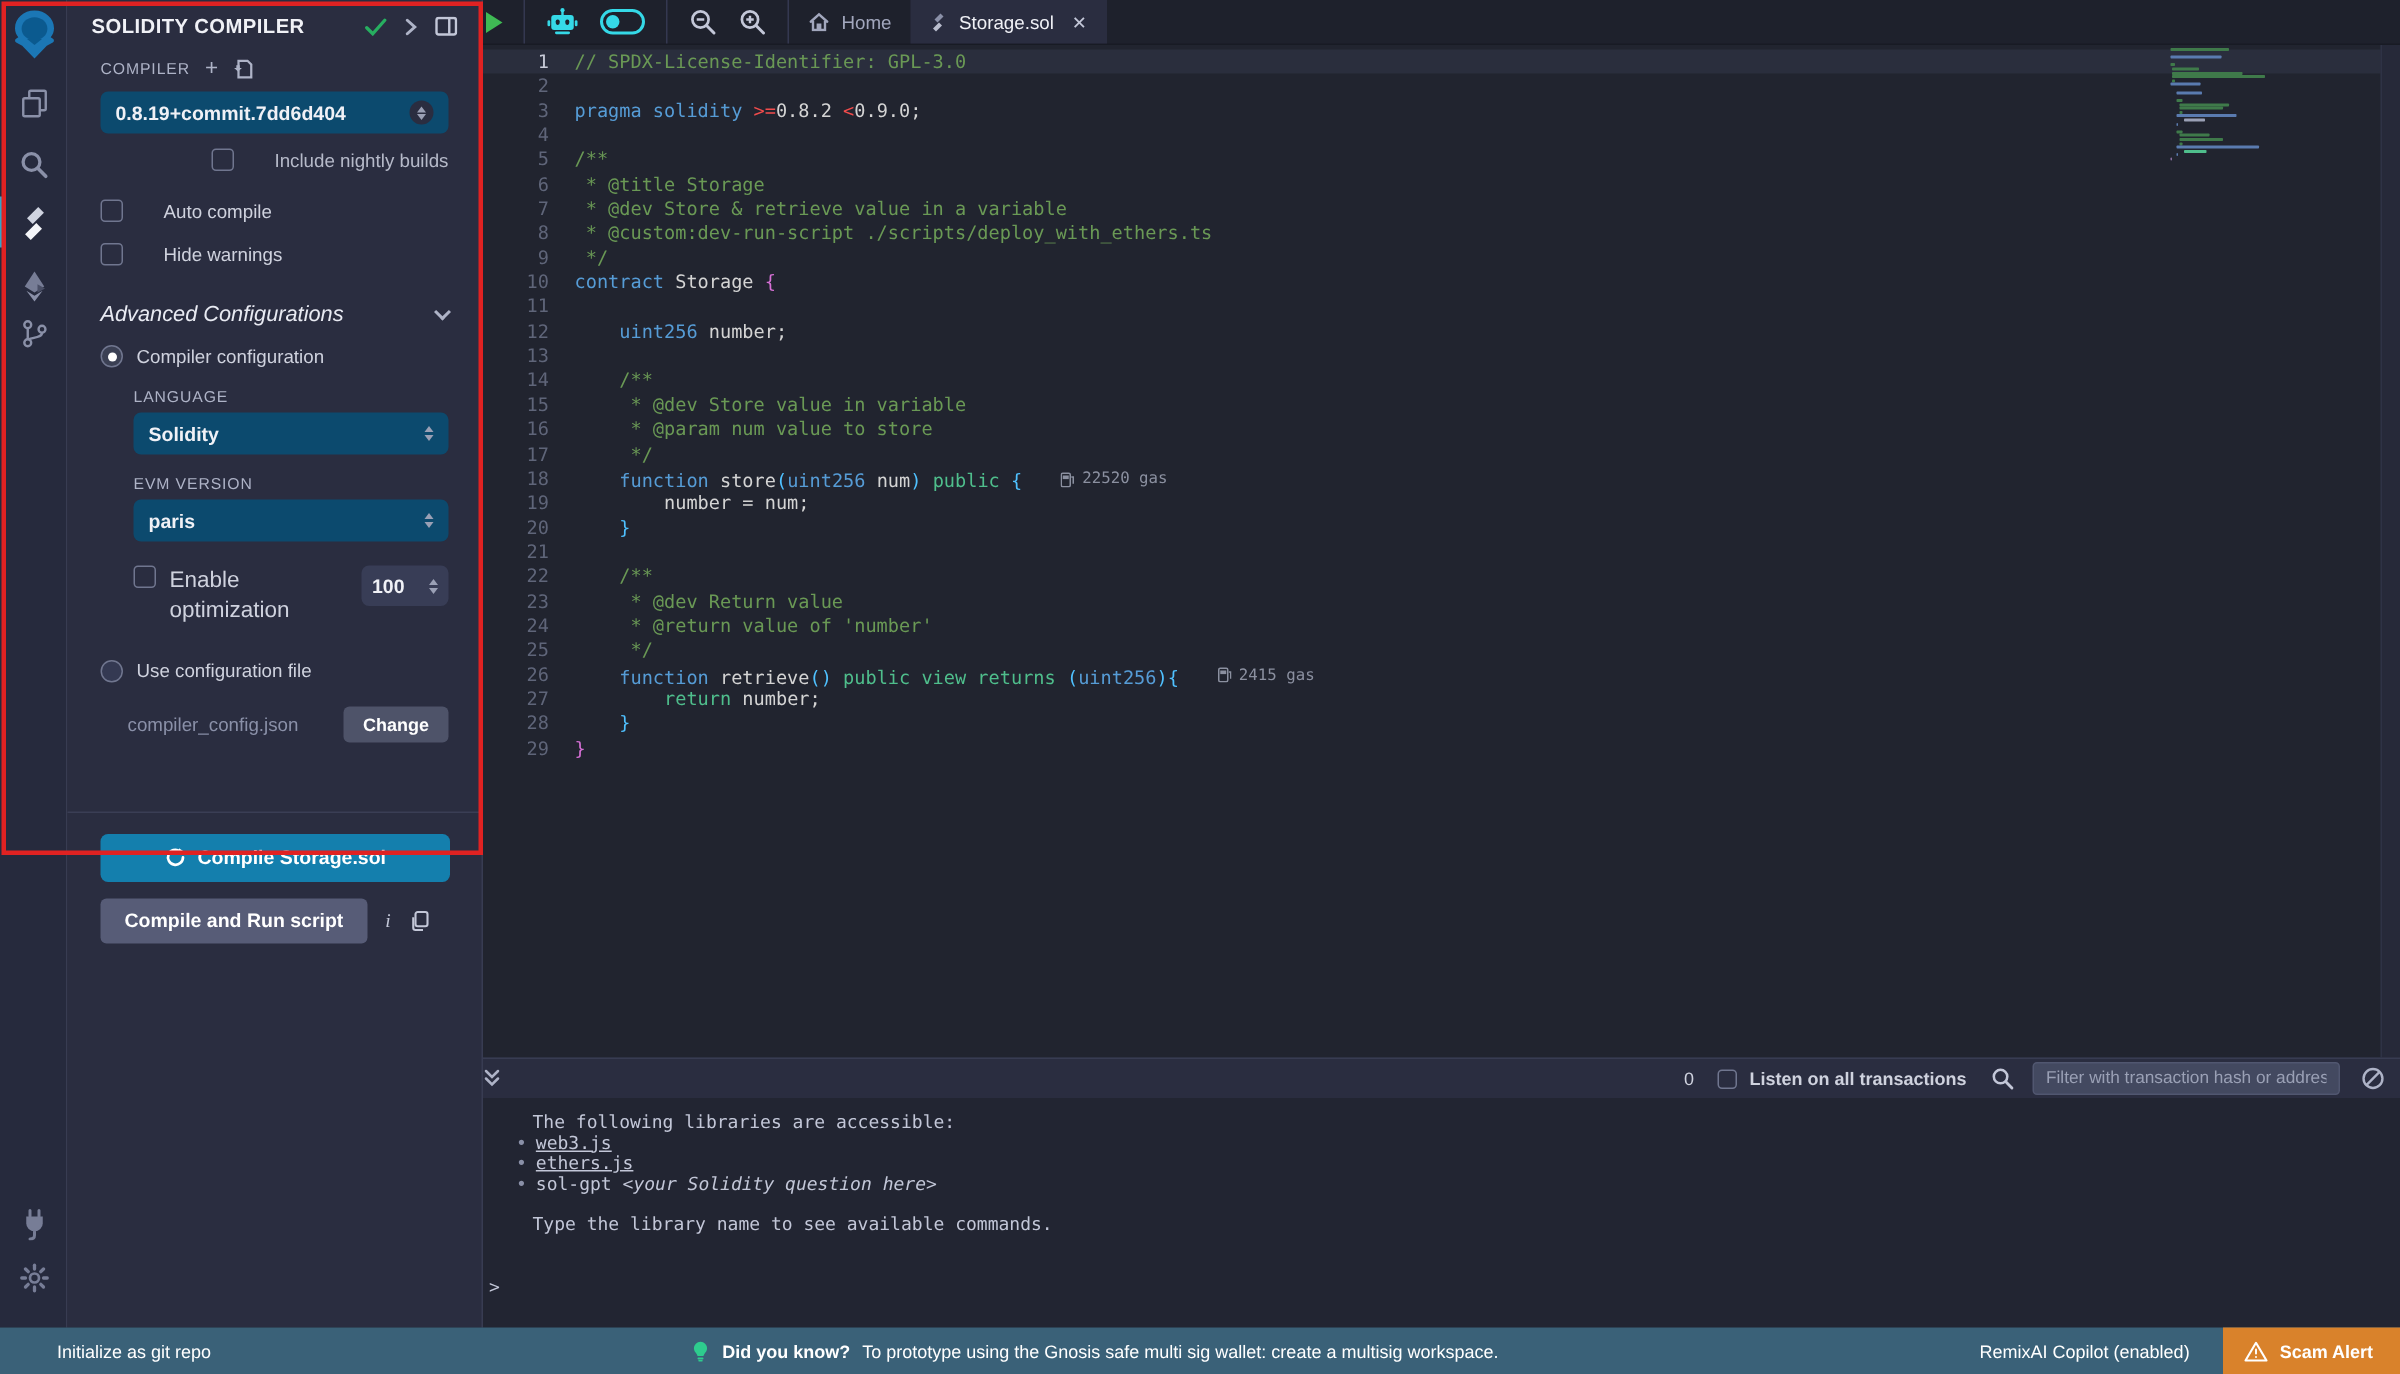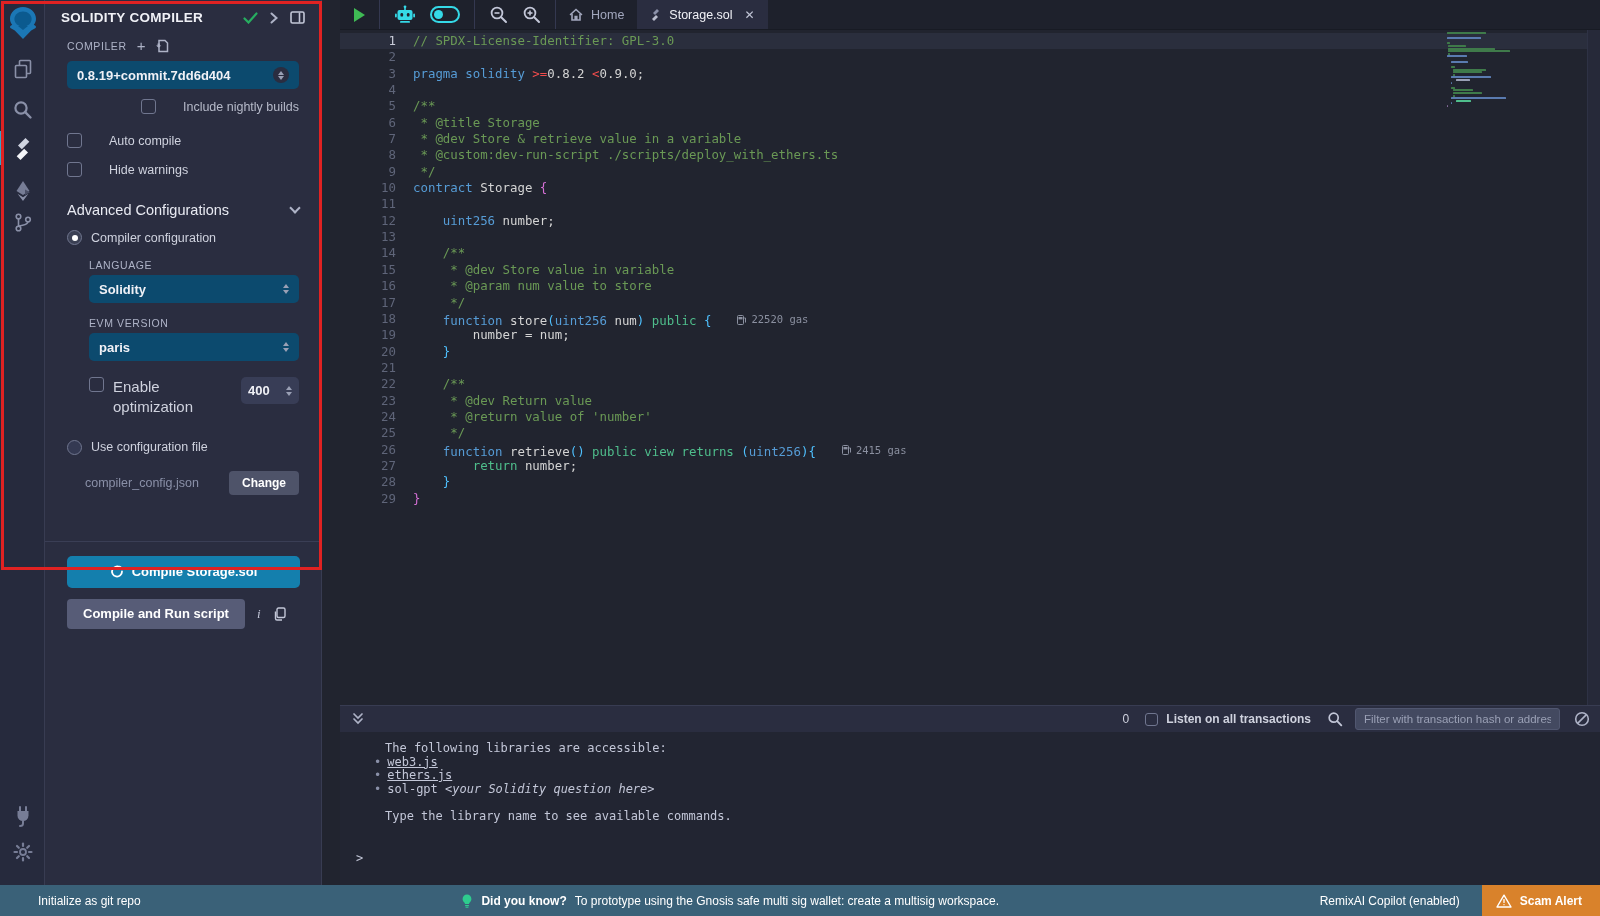--- a/index.html
+++ b/index.html
@@ -27,21 +27,21 @@
             display:flex; align-items:center; padding:0 10px; cursor:pointer; }
   .select .val { flex:1; font-size:13px; font-weight:bold; color:#f0f1f6; }
   .circ-stepper { width:16px; height:16px; border-radius:50%; background:#2a2d40;
                   display:flex; flex-direction:column; align-items:center; justify-content:center; gap:1px; }
   .tri-up { width:0; height:0; border-left:3.5px solid transparent; border-right:3.5px solid transparent; border-bottom:4px solid #9aa0b5; }
   .tri-dn { width:0; height:0; border-left:3.5px solid transparent; border-right:3.5px solid transparent; border-top:4px solid #9aa0b5; }
   .chk-row { display:flex; align-items:center; gap:27px; padding:7px 22px; cursor:pointer; }
   .chk { width:15px; height:15px; border:1px solid #70768f; border-radius:3px; background:transparent; flex:none; }
   .chk-lbl { font-size:12.5px; color:#cfd2de; }
   .right-row { justify-content:flex-end; padding-top:10px; }
-  .adv-head { display:flex; align-items:center; padding:18px 22px 6px 22px; cursor:pointer; }
+  .adv-head { display:flex; align-items:center; padding:18px 22px 6px 22px; cursor:pointer;font-style:italic; }
   .adv-title { flex:1; font-size:14.5px; color:#e8eaf2; }
   .chev-dn { width:8px; height:8px; border-right:2px solid #aeb3c7; border-bottom:2px solid #aeb3c7;
              transform:rotate(45deg); margin-top:-4px; }
   .radio-row { display:flex; align-items:center; gap:9px; padding:6px 22px; cursor:pointer; }
   .radio { width:15px; height:15px; border-radius:50%; border:1px solid #70768f; flex:none; position:relative; background:#3b4054; }
   .radio.sel::after { content:""; position:absolute; left:3.5px; top:3.5px; width:6px; height:6px; border-radius:50%; background:#fff; }
   .radio.unsel { background:#343952; }
   .sub { padding-left:44px; padding-right:22px; }
   .sub .small-lbl { display:block; padding:8px 0 4px 0; }
   .sub .select { margin:0; }
@@ -62,21 +62,21 @@
   .run-row { display:flex; align-items:center; gap:12px; margin:11px 22px 0 22px; }
   .btn-run { height:30px; background:#575c77; border:none; border-radius:4px; color:#fff;
              font-size:13px; font-weight:bold; padding:0 16px; cursor:pointer; }
   .info-i { color:#c3c7d8; font-family:"Liberation Serif", serif; font-style:italic; font-size:13px; cursor:pointer; }
 
   
   .red-box { position:absolute; left:1px; top:1px; width:321px; height:569px;
              border:3px solid #e02222; z-index:10; pointer-events:none; }
 
   
-  .main { position:absolute; left:340px; top:0; right:0; height:885px; }
+  .main { position:absolute; left:310px; top:0; right:0; height:885px; }
   .tabbar { position:absolute; left:0; top:0; right:0; height:30px; background:#1e212c;
             display:flex; align-items:stretch; border-bottom:1px solid #181b24; }
   .tb-group { display:flex; align-items:center; gap:14px; padding:0 14px; border-right:1px solid #343850; }
   .play-tri { width:0; height:0; border-top:7px solid transparent; border-bottom:7px solid transparent;
               border-left:11px solid #3fba54; cursor:pointer; }
   .toggle { width:30px; height:17px; border:2.5px solid #35d9e7; border-radius:9px; position:relative; cursor:pointer; }
   .toggle::after { content:""; position:absolute; left:2px; top:1.5px; width:9px; height:9px; border-radius:50%; background:#35d9e7; }
   .tab { display:flex; align-items:center; gap:8px; padding:0 13px; font-size:12.5px; color:#a2a7bd; cursor:pointer; }
   .tab.active { background:#2a2d40; color:#f0f1f6; }
   .tab .close { color:#c3c7d8; font-size:12px; margin-left:4px; }
@@ -299,21 +299,21 @@
           </span>
       </div>
     </div>
 
     <div class="opt-row">
       <span class="opt-chk">
         <span class="chk"></span>
         <span class="opt-lbl">Enable optimization</span>
       </span>
       <div class="num-input">
-        <span class="val">400</span>
+        <span class="val">100</span>
         <span class="steppers">
             <span class="tri-up"></span>
             <span class="tri-dn"></span>
           </span>
       </div>
     </div>
 
     <div class="radio-row" style="padding-top:22px">
       <span class="radio unsel"></span>
       <span class="chk-lbl">Use configuration file</span>

